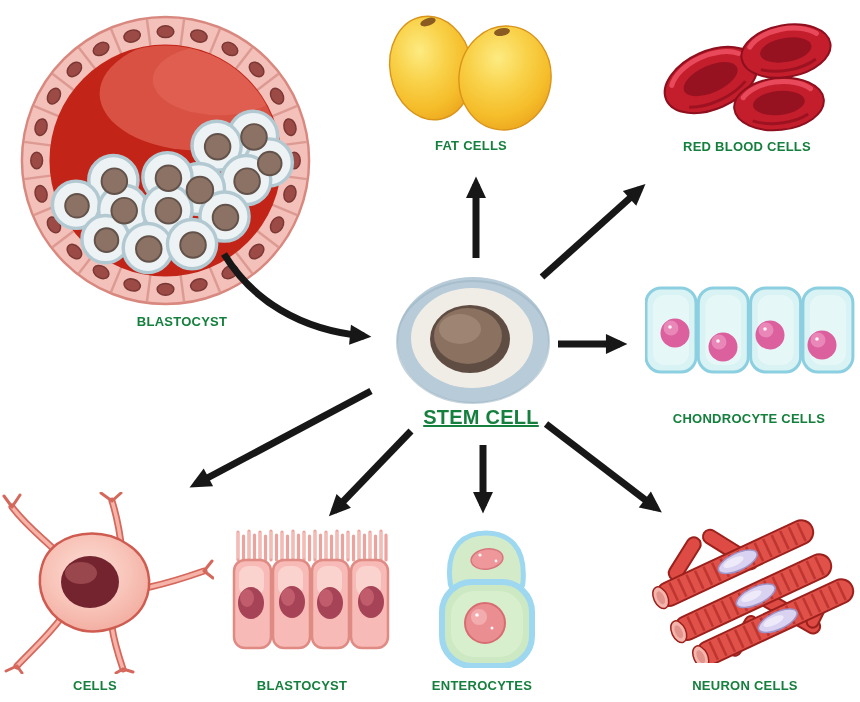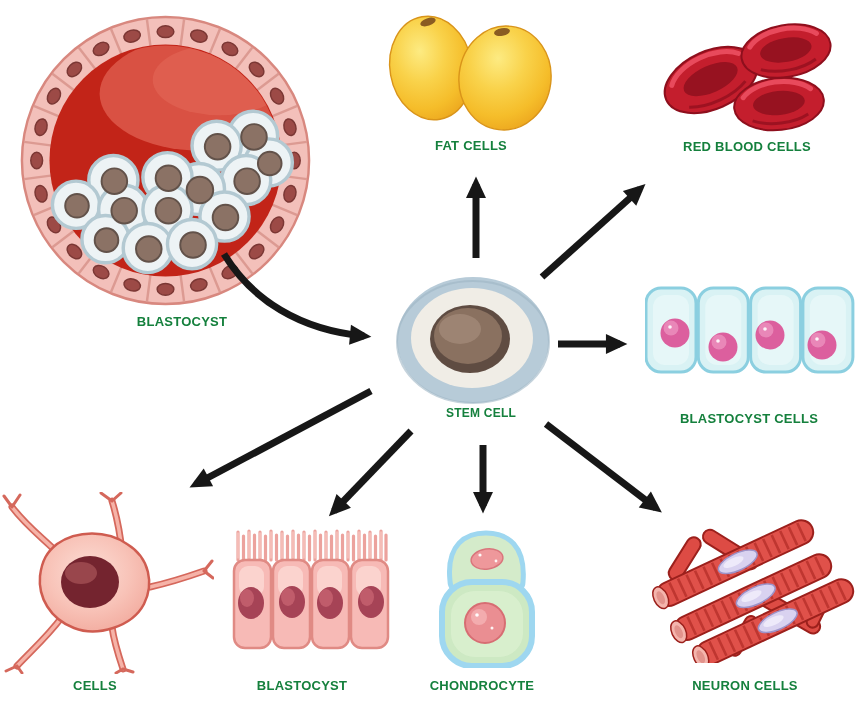--- a/index.html
+++ b/index.html
@@ -6,21 +6,21 @@
   .canvas{
     position:relative;width:860px;height:702px;background:#ffffff;overflow:hidden;
     font-family:"Liberation Sans",sans-serif;
   }
   .fig{position:absolute;}
   .lbl{
     position:absolute;transform:translateX(-50%);
     font-weight:700;font-size:13px;line-height:1;color:#15803d;
     letter-spacing:.25px;white-space:nowrap;
   }
-  .lbl.stem{font-size:12px;}
+  .lbl.stem{font-size:20px;text-decoration:underline;}
   .arrows{position:absolute;left:0;top:0;pointer-events:none;}
 </style>
 </head>
 <body>
 
 <div class="canvas">
 
   <svg class="fig" style="left:18px;top:13px" width="295" height="295" viewBox="0 0 300 300">
     <defs>
       <g id="tb">
@@ -287,24 +287,24 @@
       <use href="#fib" transform="translate(12,94) rotate(-25)"></use>
       <use href="#fib" transform="translate(30,128) rotate(-25)"></use>
       <use href="#fib" transform="translate(52,153) rotate(-25)"></use>
     </g>
   </svg>
 
   <div class="lbl" style="left:182px;top:315px">BLASTOCYST</div>
   <div class="lbl" style="left:471px;top:139px">FAT CELLS</div>
   <div class="lbl" style="left:747px;top:140px">RED BLOOD CELLS</div>
   <div class="lbl stem" style="left:481px;top:407px">STEM CELL</div>
-  <div class="lbl" style="left:749px;top:412px">BLASTOCYST CELLS</div>
+  <div class="lbl" style="left:749px;top:412px">CHONDROCYTE CELLS</div>
   <div class="lbl" style="left:95px;top:679px">CELLS</div>
   <div class="lbl" style="left:302px;top:679px">BLASTOCYST</div>
-  <div class="lbl" style="left:482px;top:679px">CHONDROCYTE</div>
+  <div class="lbl" style="left:482px;top:679px">ENTEROCYTES</div>
   <div class="lbl" style="left:745px;top:679px">NEURON CELLS</div>
 
   <svg class="arrows" width="860" height="702" viewBox="0 0 860 702">
     <defs>
       <marker id="ah" markerWidth="3.4" markerHeight="3.4" viewBox="0 0 10 10" refX="6.5" refY="5" orient="auto">
         <path d="M0.6,0.8 L9.6,5 L0.6,9.2 Z" fill="#171717"></path>
       </marker>
     </defs>
     <g stroke="#171717" stroke-width="7" fill="none">
       <path d="M224,254 C252,300 300,330 364,336" marker-end="url(#ah)"></path>

